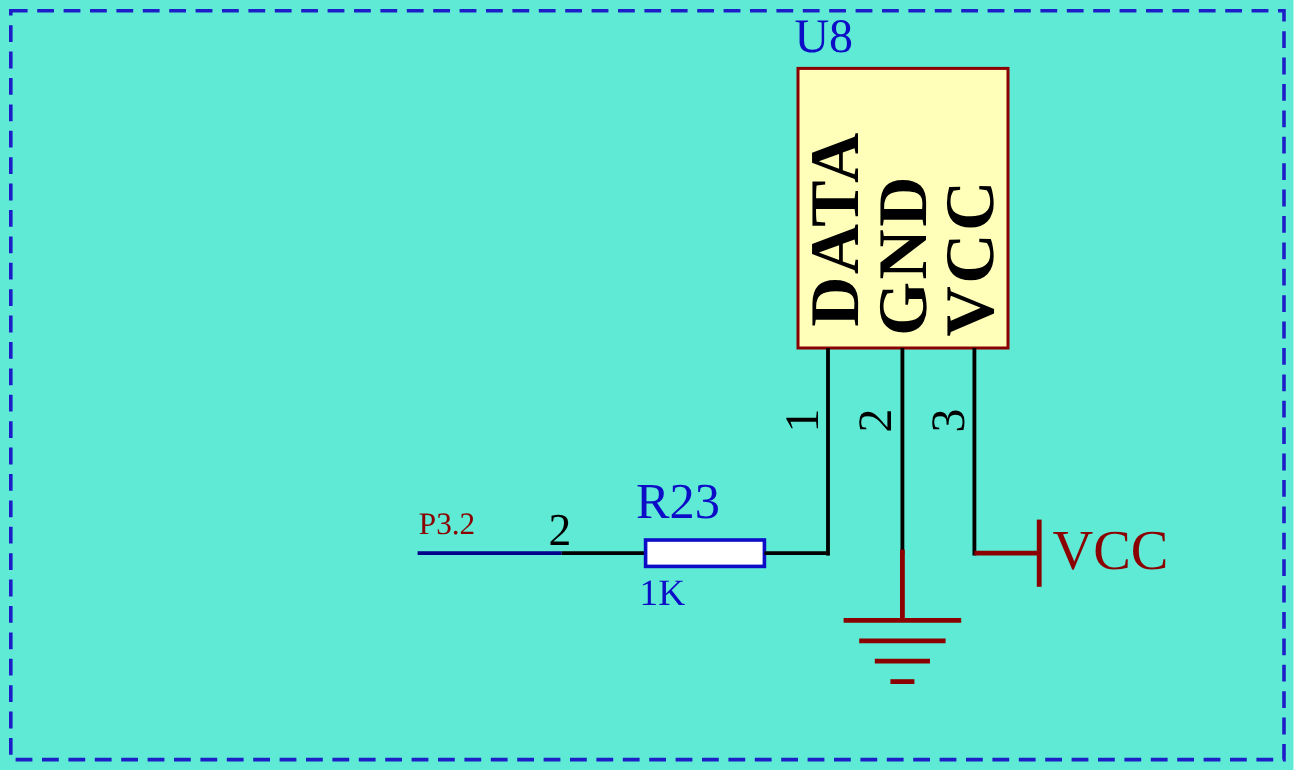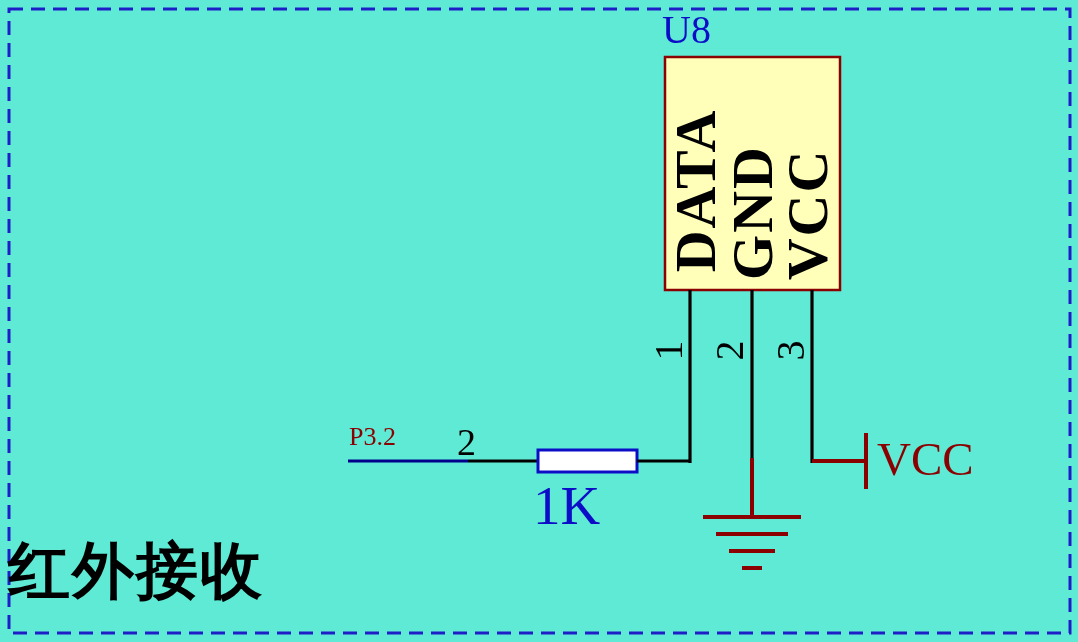--- a/index.html
+++ b/index.html
@@ -29,21 +29,21 @@
   .res-rect { fill: #ffffff; stroke: var(--label_blue, #0d0dc8); stroke-width: 3; }
   .gnd line, .vcc-sym line { stroke: var(--net_red, #8b0000); stroke-width: 4; }
 
   .txt { position: absolute; white-space: nowrap; line-height: 1; }
   .blue { color: var(--label_blue, #0d0dc8); }
   .dred { color: var(--net_red, #8b0000); }
   .blk  { color: var(--wire_black, #000000); }
 
   .u8-label   { left: 662px; top: 10px;  font-size: 40px; }
   .r23-label  { left: 530px; top: 398px; font-size: 42px; }
-  .r23-value  { left: 533px; top: 478px; font-size: 55px; }
+  .r23-value  { left: 533px; top: 478px; font-size: 31px; }
   .p32-label  { left: 349px; top: 424px; font-size: 26px; }
   .wire-num   { left: 457px; top: 423px; font-size: 38px; }
   .vcc-label  { left: 877px; top: 436px; font-size: 47px; }
 
   .caption {
     left: 8px; top: 540px;
     font-size: 62px;
     font-weight: bold;
     font-family: "Liberation Sans", sans-serif;
     letter-spacing: 2px;
@@ -134,19 +134,19 @@
   <div class="nbox num2">
     <span>2</span>
   </div>
   <div class="nbox num3">
     <span>3</span>
   </div>
 
   <div class="txt dred p32-label">P3.2</div>
   <div class="txt blk wire-num">2</div>
 
+  <div class="txt blue r23-label">R23</div>
   <div class="txt blue r23-value">1K</div>
 
   <div class="txt dred vcc-label">VCC</div>
 
-  <div class="txt blk caption">红外接收</div>
 
 </div>
 
 </body></html>

